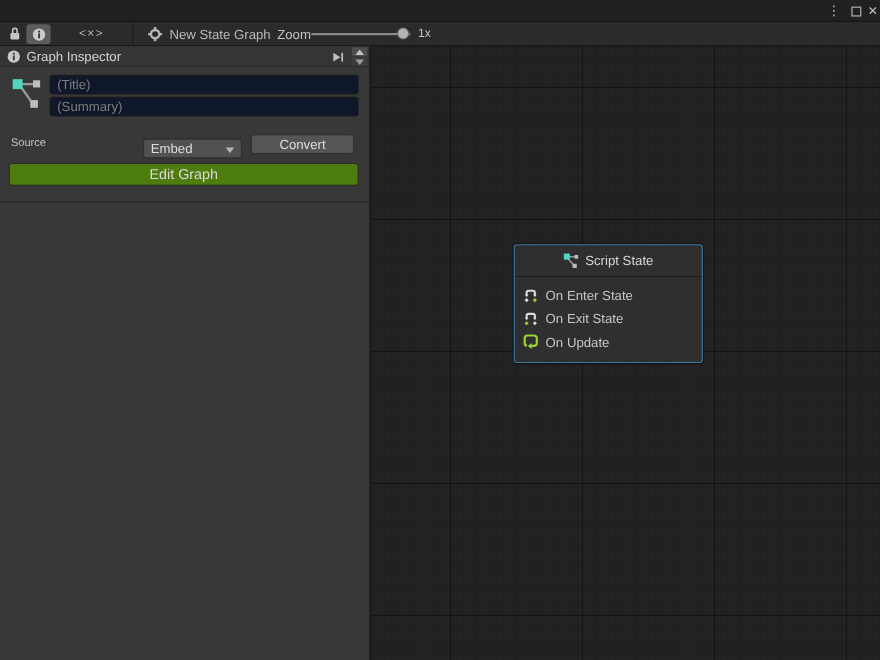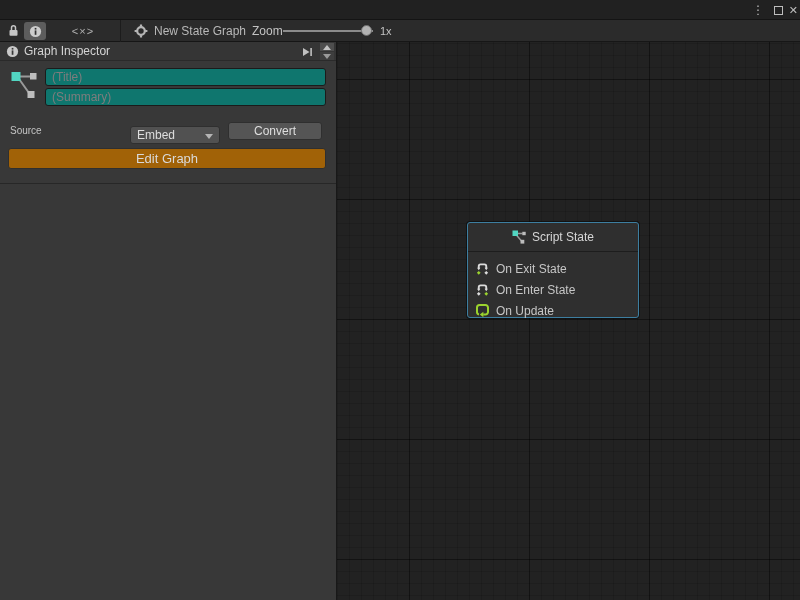--- a/index.html
+++ b/index.html
@@ -63,58 +63,58 @@
   .stepper .st { width:14px; height:8px; display:flex; align-items:center;
                  justify-content:center; margin-bottom:1px; }
   .st-up { background:#4e4e4e; }
   .st-dn { background:#3e3e3e; }
   .tri-up { width:0; height:0; border-left:4px solid transparent;
             border-right:4px solid transparent; border-bottom:5px solid #c2c2c2; }
   .tri-dn { width:0; height:0; border-left:4px solid transparent;
             border-right:4px solid transparent; border-top:5px solid #9a9a9a; }
 
   .insp-field { position:absolute; left:45px; width:281px; height:18px;
-                background:#0f766e; border:1px solid #1b1b1b; border-radius:3px;
+                background:#0f172a; border:1px solid #1b1b1b; border-radius:3px;
                 color:#cfcfcf; font-size:12px; padding:0 6px; outline:none;
                 font-family:"Liberation Sans", sans-serif; }
   .insp-field::placeholder { color:#7d7d7d; opacity:1; }
   .f-title { top:26px; }
   .f-summary { top:46px; }
   .graph-icon { position:absolute; left:11px; top:27px; }
 
   .src-label { position:absolute; left:10px; top:80px; height:18px; line-height:18px;
                font-size:10px; color:#c4c4c4; }
   .dropdown { position:absolute; left:130px; top:84px; width:90px; height:18px;
               background:#515151; border:1px solid #2f2f2f; border-radius:3px;
               display:flex; align-items:center; font-size:12px; color:#dedede;
               padding:0 6px; }
   .dropdown .dd-arrow { position:absolute; right:6px; top:7px; }
   .convert-btn { position:absolute; left:228px; top:80px; width:94px; height:18px;
                  background:#555; border:1px solid #2f2f2f; border-radius:3px;
                  text-align:center; line-height:16px; font-size:12px; color:#dedede; }
   .editgraph-btn { position:absolute; left:8px; top:106px; width:318px; height:21px;
-                   background:#a16207; border:1px solid #2f2f2f; border-radius:3px;
+                   background:#4d7c0f; border:1px solid #2f2f2f; border-radius:3px;
                    text-align:center; line-height:19px; font-size:13px; color:#d9d9d9; }
   .insp-sep { position:absolute; left:0; top:141px; width:100%; height:1px;
               background:#272727; }
 
   
   .canvas { position:absolute; left:336px; top:42px; width:464px; height:558px;
             background-color:#222222;
             background-image:
               linear-gradient(to right, rgba(0,0,0,0.38) 1px, transparent 1px),
               linear-gradient(to bottom, rgba(0,0,0,0.38) 1px, transparent 1px),
               linear-gradient(to right, rgba(0,0,0,0.13) 1px, transparent 1px),
               linear-gradient(to bottom, rgba(0,0,0,0.13) 1px, transparent 1px);
             background-size:120px 120px, 120px 120px, 12px 12px, 12px 12px;
             background-position:72px 0, 0 37px, 0 0, 0 1px;
             border-left:1px solid #181818; }
 
   
-  .node { position:absolute; left:130px; top:180px; width:172px; height:96px;
+  .node { position:absolute; left:130px; top:180px; width:172px; height:108px;
           background:#2f2f2f; border:1.5px solid #3d7ea0; border-radius:3px;
           box-shadow:0 0 0 1px rgba(0,0,0,0.45); }
   .node-header { height:29px; display:flex; align-items:center; justify-content:center;
                  gap:6px; border-bottom:1px solid #1d1d1d; }
   .node-title { font-size:12px; color:#d6d6d6; }
   .node-body { padding:6px 0 0 7px; }
   .node-item { height:21px; display:flex; align-items:center; gap:6px; }
   .node-item .lbl { font-size:12px; color:#c6c6c6; }
 </style>
 </head>
@@ -213,34 +213,34 @@
           <rect x="8.5" y="9.8" width="3.8" height="3.8" fill="#bdbdbd"></rect>
         </svg>
         <span class="node-title">Script State</span>
       </div>
       <div class="node-body">
         <div class="node-item">
           <svg width="15" height="16" viewBox="0 0 16 17">
             <path d="M4,8 V5.5 Q4,3.5 6,3.5 H10 Q12,3.5 12,5.5 V8" stroke="#dcdcdc" stroke-width="2" fill="none"></path>
             <polygon points="2.3,7.2 5.7,7.2 4,9.8" fill="#dcdcdc"></polygon>
             <polygon points="10.3,7.2 13.7,7.2 12,9.8" fill="#dcdcdc"></polygon>
-            <polygon points="4,10.6 6,12.6 4,14.6 2,12.6" fill="#9bd32e"></polygon>
-            <polygon points="12,10.6 14,12.6 12,14.6 10,12.6" fill="#dcdcdc"></polygon>
+            <polygon points="4,10.6 6,12.6 4,14.6 2,12.6" fill="#dcdcdc"></polygon>
+            <polygon points="12,10.6 14,12.6 12,14.6 10,12.6" fill="#9bd32e"></polygon>
           </svg>
-          <span class="lbl">On Exit State</span>
+          <span class="lbl">On Enter State</span>
         </div>
         <div class="node-item">
           <svg width="15" height="16" viewBox="0 0 16 17">
             <path d="M4,8 V5.5 Q4,3.5 6,3.5 H10 Q12,3.5 12,5.5 V8" stroke="#dcdcdc" stroke-width="2" fill="none"></path>
             <polygon points="2.3,7.2 5.7,7.2 4,9.8" fill="#dcdcdc"></polygon>
             <polygon points="10.3,7.2 13.7,7.2 12,9.8" fill="#dcdcdc"></polygon>
-            <polygon points="4,10.6 6,12.6 4,14.6 2,12.6" fill="#dcdcdc"></polygon>
-            <polygon points="12,10.6 14,12.6 12,14.6 10,12.6" fill="#9bd32e"></polygon>
+            <polygon points="4,10.6 6,12.6 4,14.6 2,12.6" fill="#9bd32e"></polygon>
+            <polygon points="12,10.6 14,12.6 12,14.6 10,12.6" fill="#dcdcdc"></polygon>
           </svg>
-          <span class="lbl">On Enter State</span>
+          <span class="lbl">On Exit State</span>
         </div>
         <div class="node-item">
           <svg width="15" height="15" viewBox="0 0 15 15">
             <path d="M4,11.5 A2.5,2.5 0 0 1 2,9 L2,4.5 A2.5,2.5 0 0 1 4.5,2 L10.5,2 A2.5,2.5 0 0 1 13,4.5 L13,9 A2.5,2.5 0 0 1 10.5,11.5 L8.2,11.5" stroke="#9bd32e" stroke-width="2" fill="none"></path>
             <polygon points="8.4,8.8 4.8,11.5 8.4,14.2" fill="#9bd32e"></polygon>
           </svg>
           <span class="lbl">On Update</span>
         </div>
       </div>
     </div>

